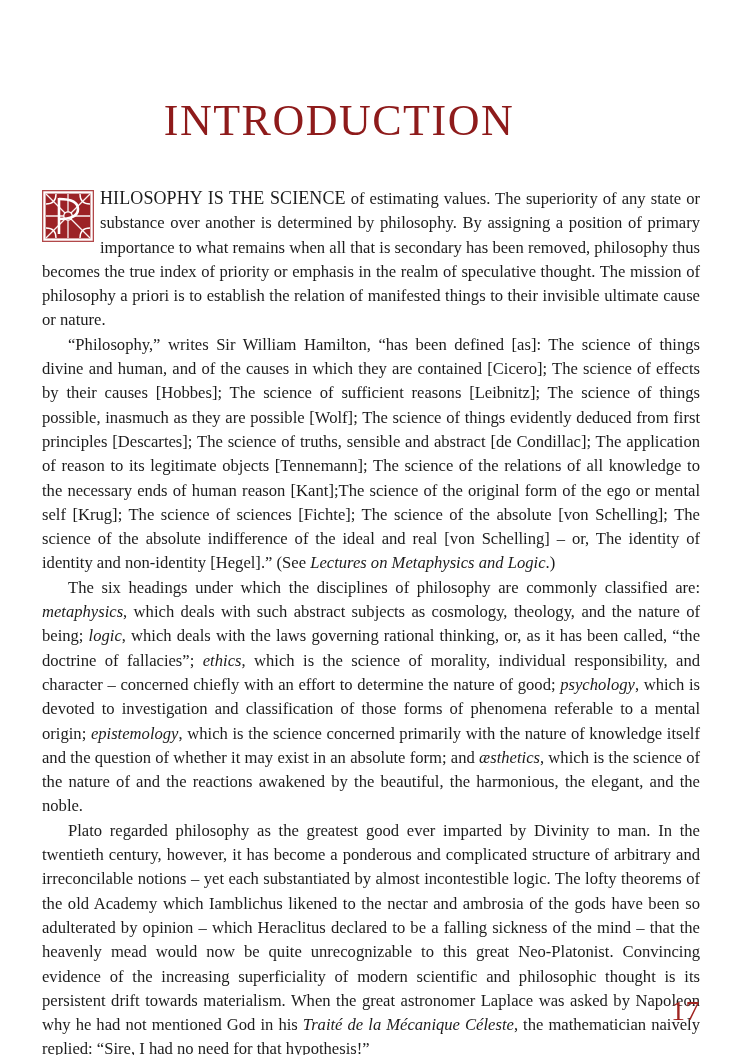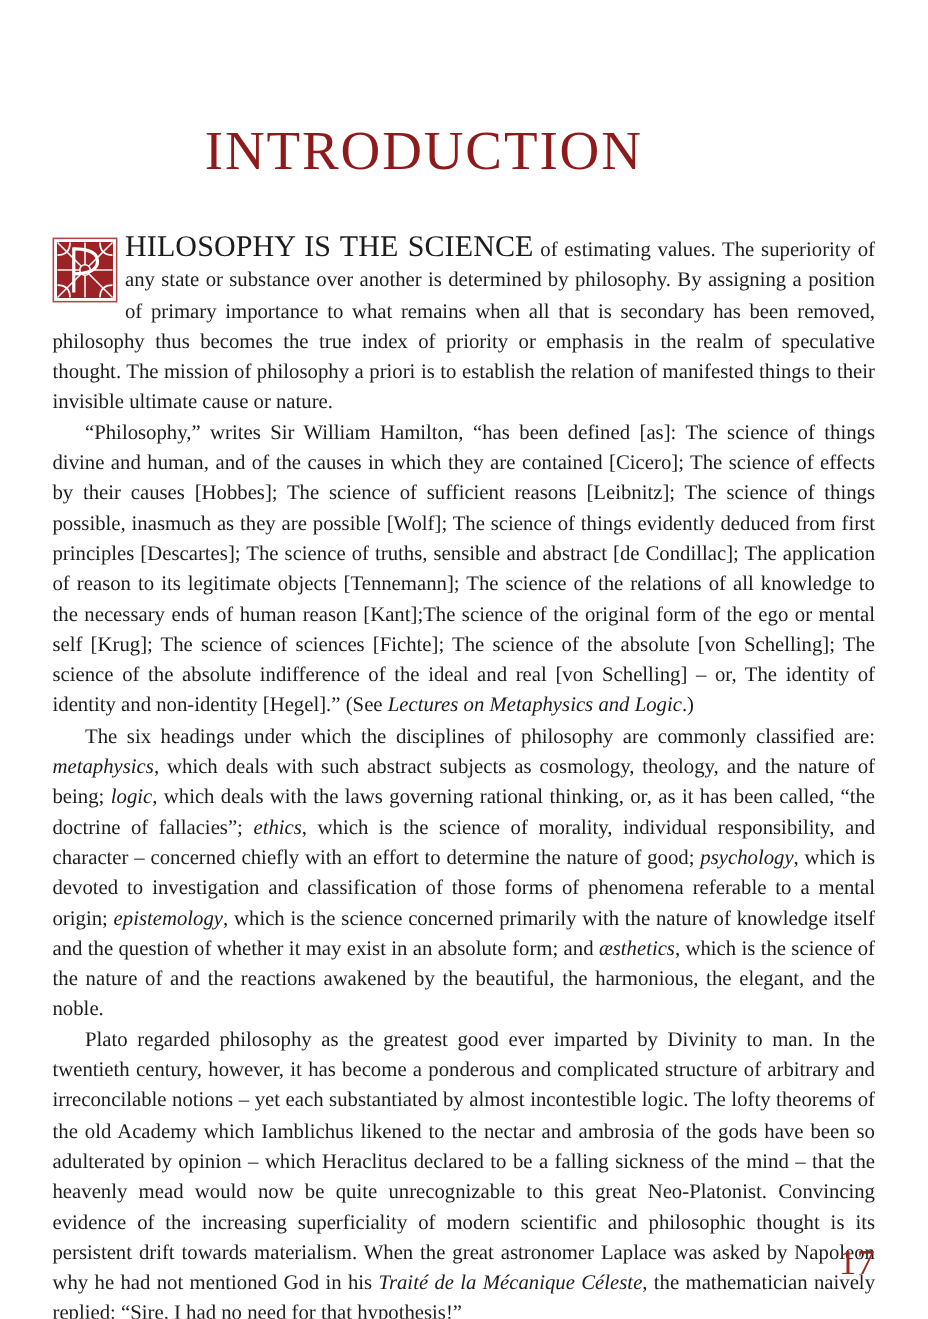--- a/index.html
+++ b/index.html
@@ -70,21 +70,21 @@
     shape-outside: margin-box;
     position: relative;
   }
   .dropcap svg {
     display: block;
     width: 52px;
     height: 52px;
   }
 
   .smallcaps-open {
-    font-size: 24px;
+    font-size: 18px;
     letter-spacing: 0.1px;
   }
 
   em, .ital {
   }
 
   
   .folio {
     position: absolute;
     right: 42px;

